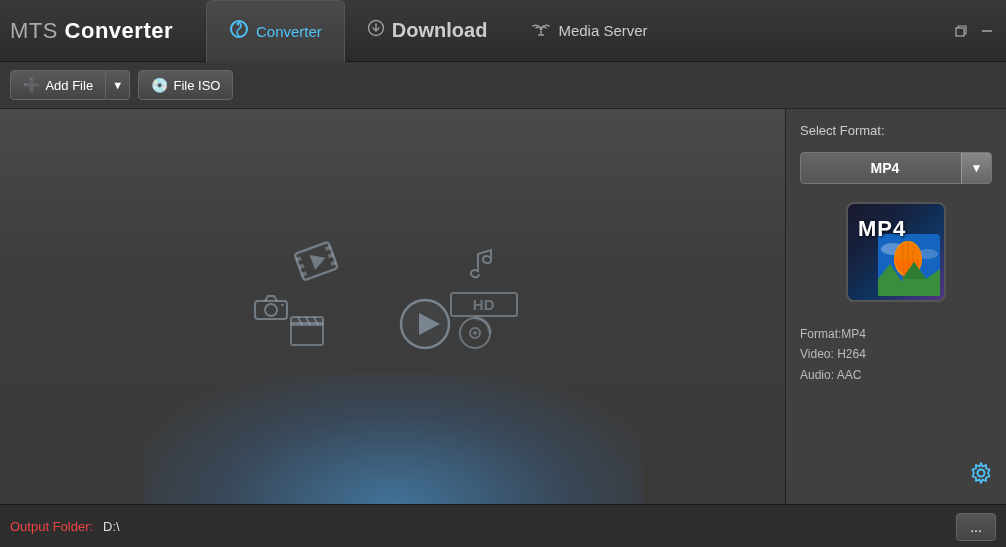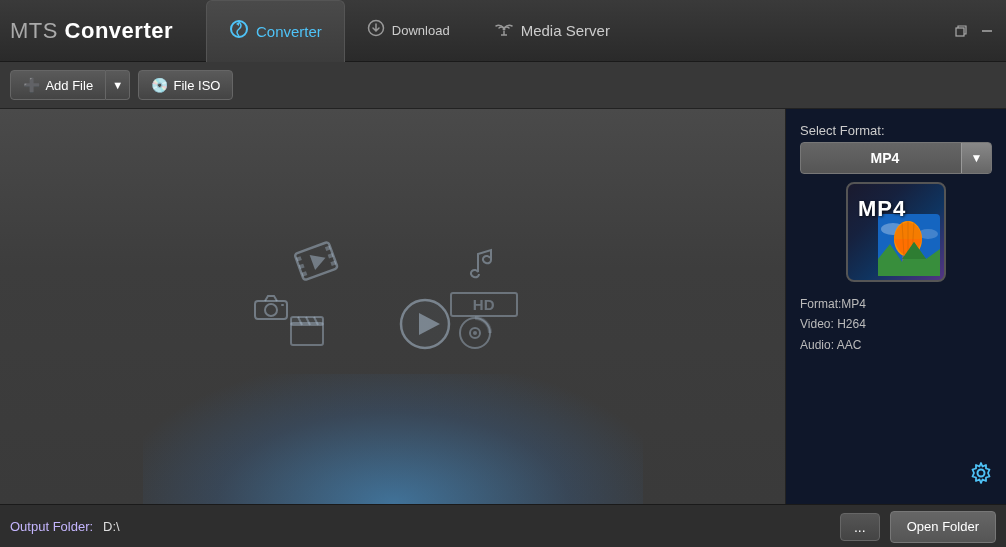--- a/index.html
+++ b/index.html
@@ -182,24 +182,25 @@
     .icon-music { top: 5px; right: 50px; font-size: 38px; }
     .icon-camera { top: 35px; left: 10px; font-size: 32px; }
     .icon-clapboard { bottom: 0; left: 40px; font-size: 34px; }
     .icon-play { bottom: 10px; left: 130px; font-size: 48px; color: rgba(180, 200, 220, 0.5); }
     .icon-disc { bottom: 5px; right: 80px; font-size: 32px; }
     .icon-hd { top: 35px; right: 15px; font-size: 20px; color: rgba(180,200,220,0.4); border: 2px solid rgba(180,200,220,0.4); padding: 2px 4px; border-radius: 3px; }
 
     
     .right-panel {
       width: 220px;
-      background: #0f172a;
+      background: #404040;
       padding: 14px;
       display: flex;
       flex-direction: column;
+      gap: 10px;
     }
 
     .select-format-label {
       color: #cccccc;
       font-size: 13px;
       margin-bottom: 4px;
     }
 
     .format-dropdown {
       display: flex;
@@ -294,21 +295,21 @@
     .bottom-bar {
       display: flex;
       align-items: center;
       background: #2e2e2e;
       border-top: 1px solid #1a1a1a;
       height: 44px;
       padding: 0 10px;
       gap: 10px;
     }
     .output-label {
-      color: #c4b5fd;
+      color: #ef4444;
       font-size: 13px;
       white-space: nowrap;
     }
     .output-path {
       flex: 1;
       color: #dddddd;
       font-size: 13px;
       background: transparent;
       border: none;
       outline: none;
@@ -358,21 +359,21 @@
         </span>
         <span style="color:#4fc3f7;font-size:15px;">Converter</span>
       </div>
       <div class="tab">
         <span class="tab-icon" style="color:#aaa;">
           <svg width="18" height="18" viewBox="0 0 18 18" fill="none">
             <circle cx="9" cy="9" r="7.5" stroke="#999" stroke-width="1.5" fill="none"></circle>
             <path d="M9 5 L9 11 M6 9 L9 12 L12 9" stroke="#999" stroke-width="1.5" stroke-linecap="round"></path>
           </svg>
         </span>
-        <span style="color:#cccccc;font-size:13px;">Download</span>
+        <span style="color:#cccccc;font-size:20px;font-weight:bold;">Download</span>
       </div>
       <div class="tab">
         <span class="tab-icon" style="color:#aaa;">
           <svg width="20" height="16" viewBox="0 0 20 16" fill="none">
             <path d="M10 8 Q14 4 18 6" stroke="#999" stroke-width="1.5" fill="none" stroke-linecap="round"></path>
             <path d="M10 8 Q6 4 2 6" stroke="#999" stroke-width="1.5" fill="none" stroke-linecap="round"></path>
             <path d="M10 8 Q13 6 15 8" stroke="#999" stroke-width="1.5" fill="none" stroke-linecap="round"></path>
             <path d="M10 8 Q7 6 5 8" stroke="#999" stroke-width="1.5" fill="none" stroke-linecap="round"></path>
             <circle cx="10" cy="9" r="1.5" fill="#999"></circle>
             <line x1="10" y1="11" x2="10" y2="15" stroke="#999" stroke-width="1.5"></line>
@@ -532,16 +533,13 @@
     </div>
   </div>
 </div>
 
 <div class="bottom-bar">
   <span class="output-label">Output Folder:</span>
   <span class="output-path">D:\</span>
   <button class="browse-btn">
     <span>...</span>
   </button>
-  <button class="open-folder-btn">
-    <span>Open Folder</span>
-  </button>
 </div>
 
 </body></html>

